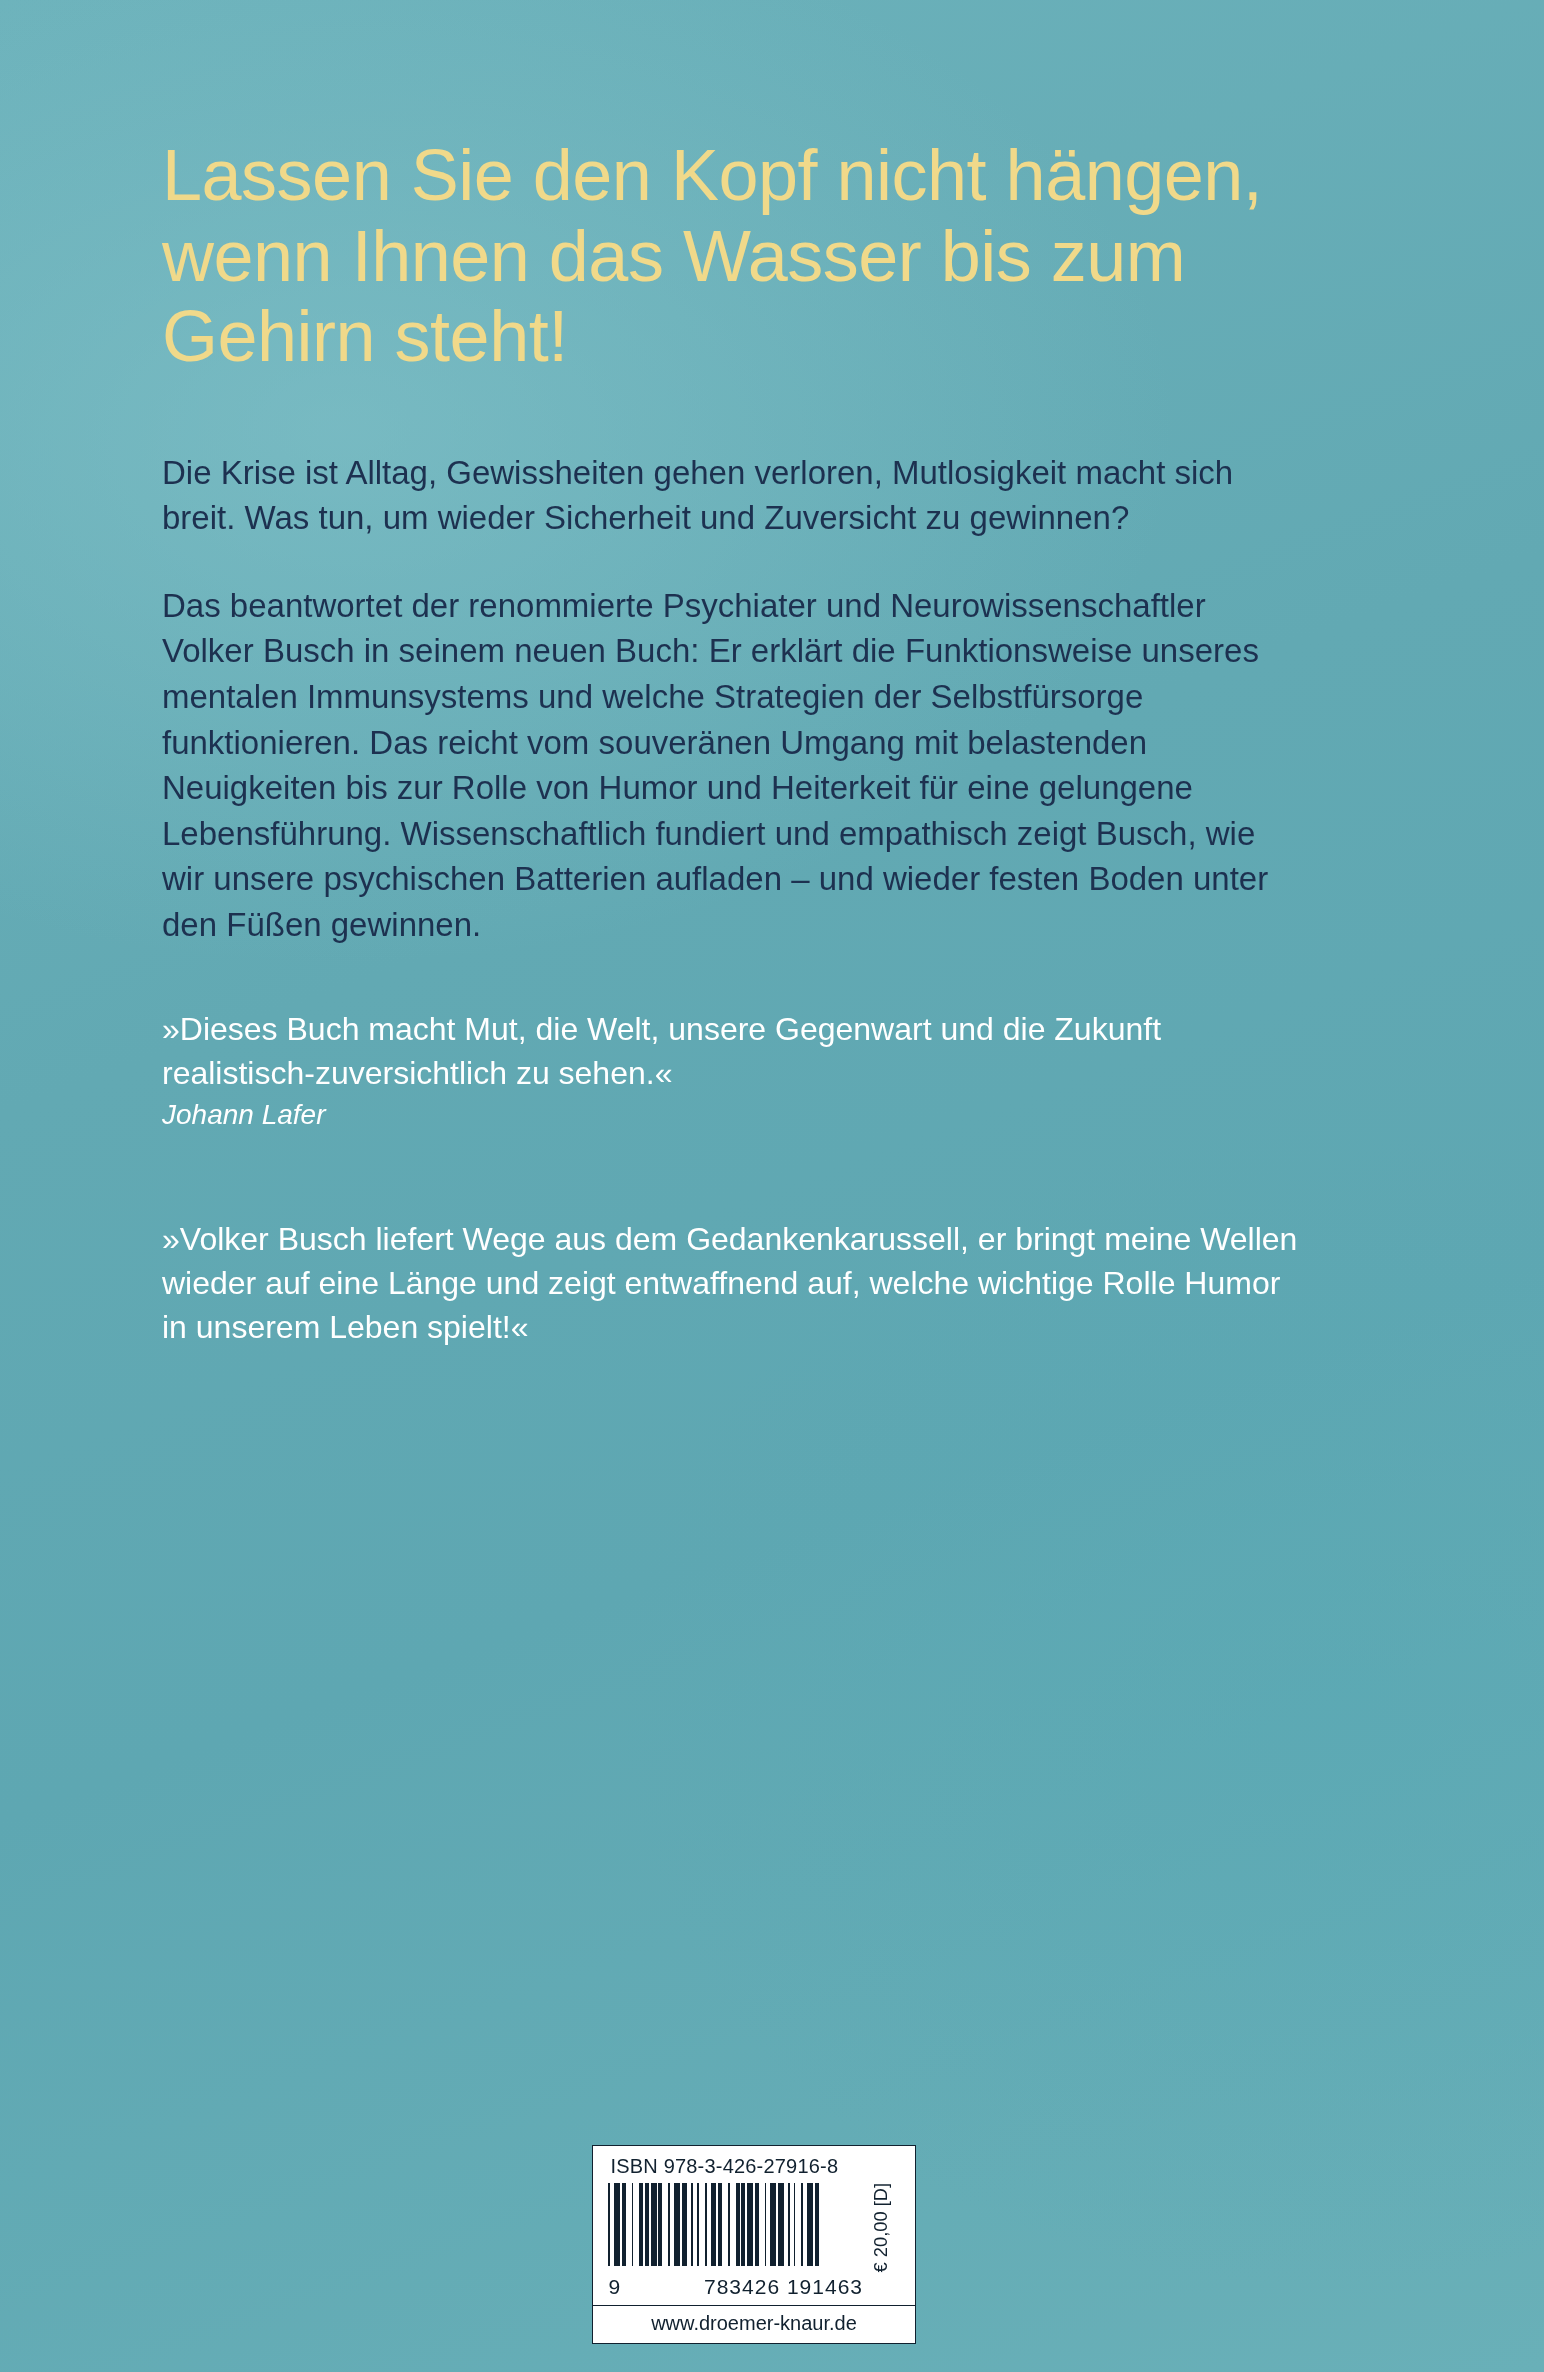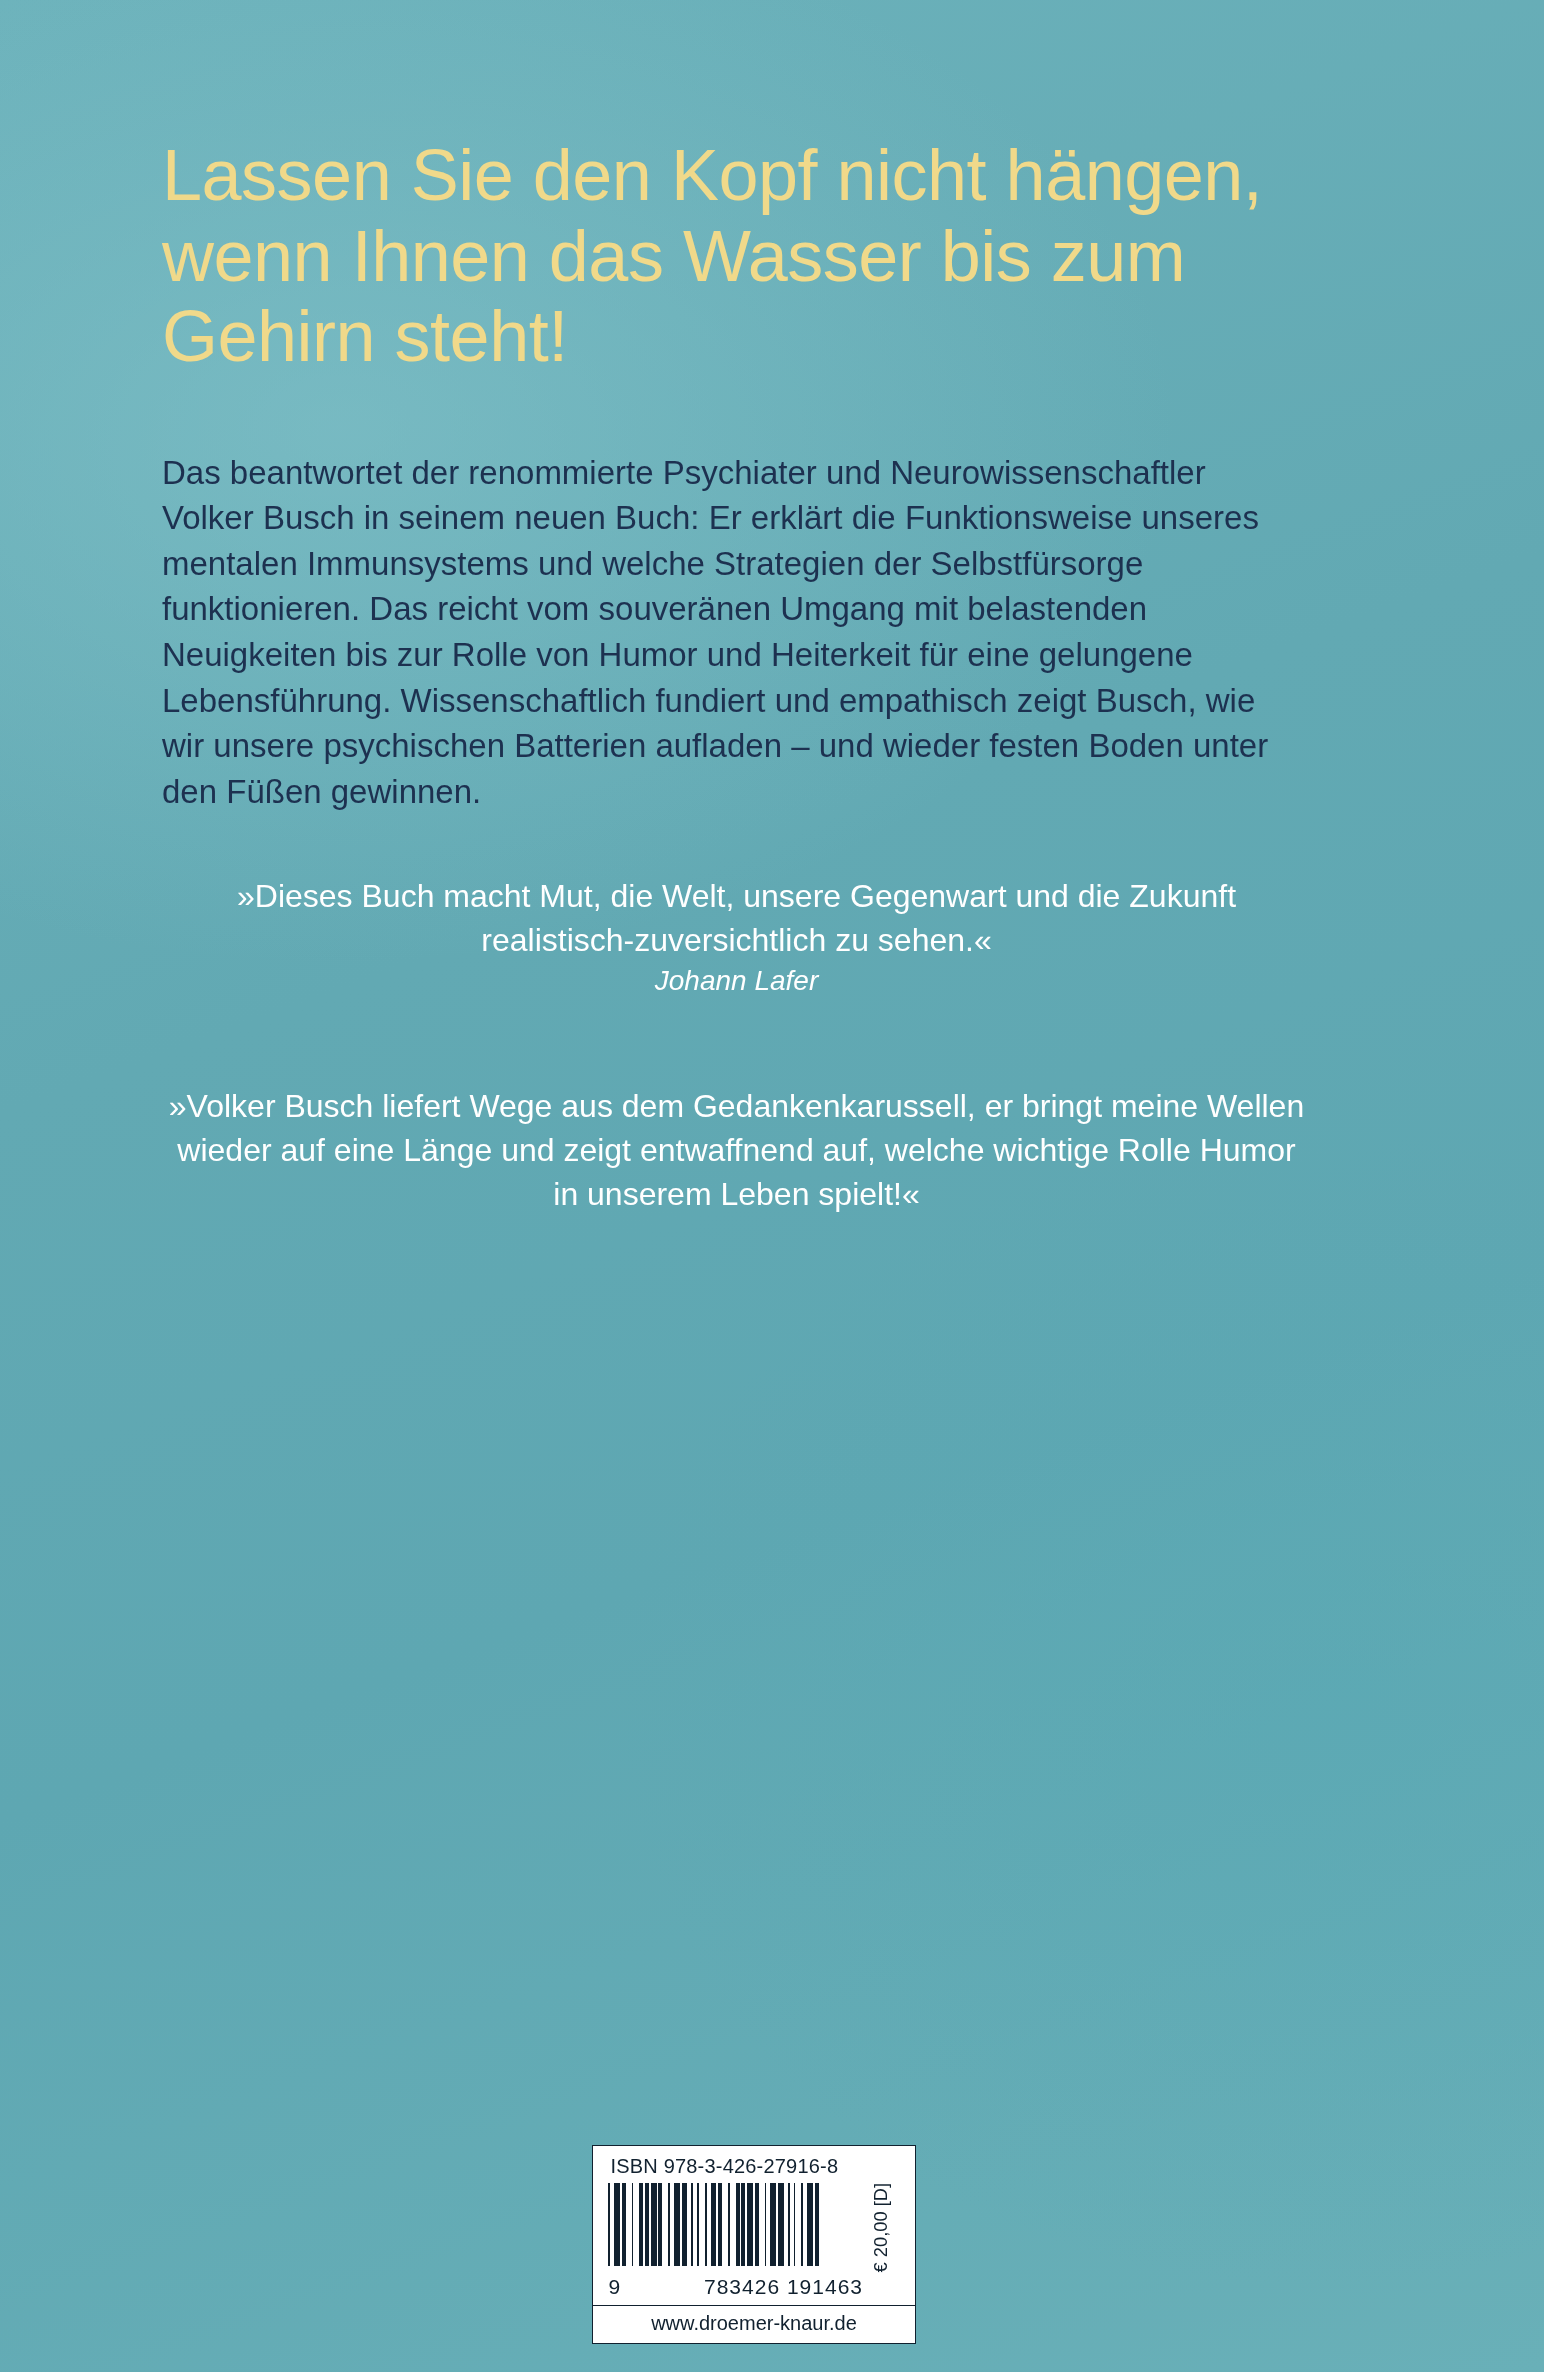--- a/index.html
+++ b/index.html
@@ -48,21 +48,20 @@
   .body-text {
     color: #1d3150;
     font-size: 33px;
     line-height: 1.38;
     margin: 0 0 60px 0;
     max-width: 1130px;
   }
   .quote-block {
     margin: 0 0 58px 0;
     max-width: 1149px;
-    text-align: center;
   }
   .quote-text {
     color: #ffffff;
     font-size: 32px;
     line-height: 1.38;
     margin: 0;
   }
   .quote-author {
     color: #ffffff;
     font-size: 28px;
@@ -139,20 +138,21 @@
 </style>
 </head>
 <body>
 
 <div class="cover">
 
   <div class="content">
 
     <h1 class="headline">Lassen Sie den Kopf nicht hängen, wenn Ihnen das Wasser bis zum Gehirn steht!</h1>
 
+    <p class="lead">Die Krise ist Alltag, Gewissheiten gehen verloren, Mutlosigkeit macht sich breit. Was tun, um wieder Sicherheit und Zuversicht zu gewinnen?</p>
 
     <p class="body-text">Das beantwortet der renommierte Psychiater und Neurowissenschaftler Volker Busch in seinem neuen Buch: Er erklärt die Funktionsweise unseres mentalen Immunsystems und welche Strategien der Selbstfürsorge funktionieren. Das reicht vom souveränen Umgang mit belastenden Neuigkeiten bis zur Rolle von Humor und Heiterkeit für eine gelungene Lebensführung. Wissenschaftlich fundiert und empathisch zeigt Busch, wie wir unsere psychischen Batterien aufladen – und wieder festen Boden unter den Füßen gewinnen.</p>
 
     <div class="quote-block">
       <p class="quote-text">»Dieses Buch macht Mut, die Welt, unsere Gegenwart und die Zukunft realistisch-zuversichtlich zu sehen.«</p>
       <p class="quote-author">Johann Lafer</p>
     </div>
 
     <div class="quote-block second">
       <p class="quote-text">»Volker Busch liefert Wege aus dem Gedankenkarussell, er bringt meine Wellen wieder auf eine Länge und zeigt entwaffnend auf, welche wichtige Rolle Humor in unserem Leben spielt!«</p>

